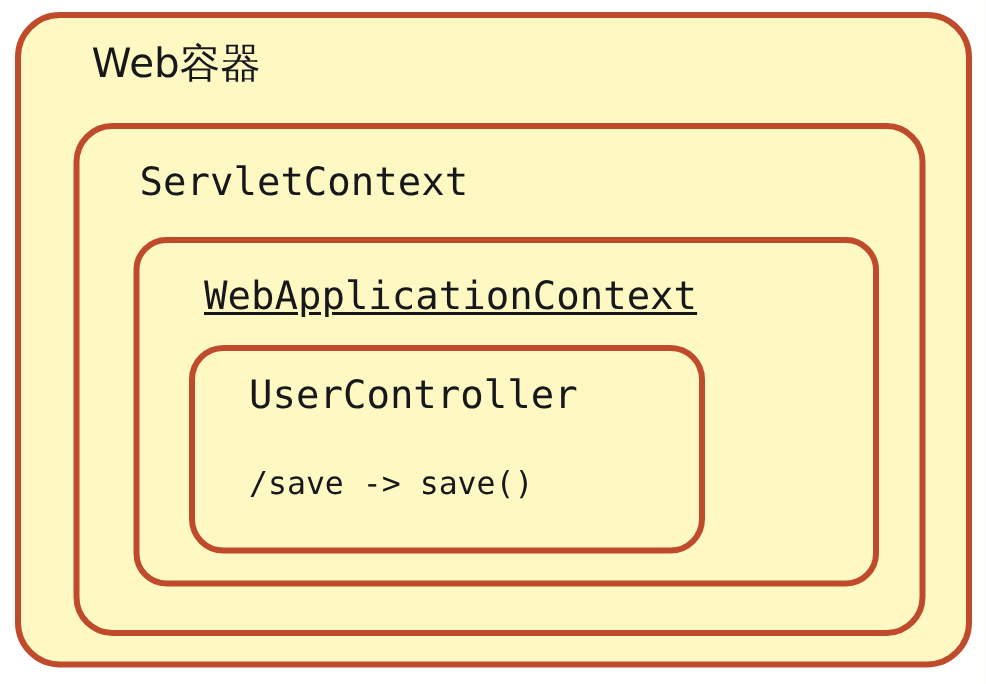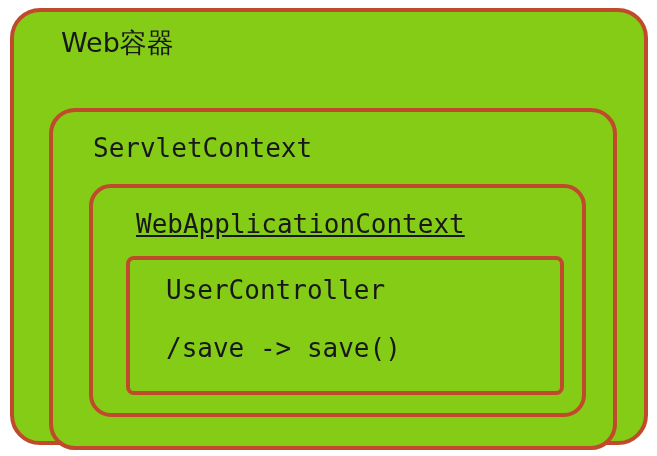--- a/index.html
+++ b/index.html
@@ -17,21 +17,21 @@
     width: 657px;
     height: 456px;
     background: #ffffff;
     overflow: hidden;
   }
 
   
   .ctx-box {
     position: absolute;
     box-sizing: border-box;
-    background: #84cc16;
+    background: #fef9c3;
     border-style: solid;
     border-color: #C04B2C;
   }
 
   
   .level-1 {
     left: 10px;
     top: 8px;
     width: 638px;
     height: 437px;
@@ -40,41 +40,40 @@
   }
 
   
   .level-2 {
     left: 35px;
     top: 70px;
     width: 568px;
     height: 342px;
     border-width: 4px;
     border-radius: 26px;
-    margin-top: 26px;
   }
 
   
   .level-3 {
     left: 36px;
     top: 72px;
     width: 497px;
     height: 233px;
     border-width: 4px;
     border-radius: 22px;
   }
 
   
   .level-4 {
     left: 33px;
     top: 68px;
-    width: 438px;
+    width: 344px;
     height: 139px;
     border-width: 4px;
-    border-radius: 8px;
+    border-radius: 23px;
   }
 
   
   .box-label {
     position: absolute;
     color: #17171c;
     white-space: nowrap;
     letter-spacing: 0px;
   }
 
@@ -104,21 +103,21 @@
   .label-controller-name {
     left: 36px;
     top: 14px;
     font-size: 26px;
     line-height: 33px;
   }
 
   .label-controller-mapping {
     left: 36px;
     top: 72px;
-    font-size: 26px;
+    font-size: 21px;
     line-height: 33px;
   }
 </style>
 </head>
 <body>
 
 <div id="diagram-canvas">
 
   <div class="ctx-box level-1">
     <div class="box-label label-web-container">Web容器</div>

